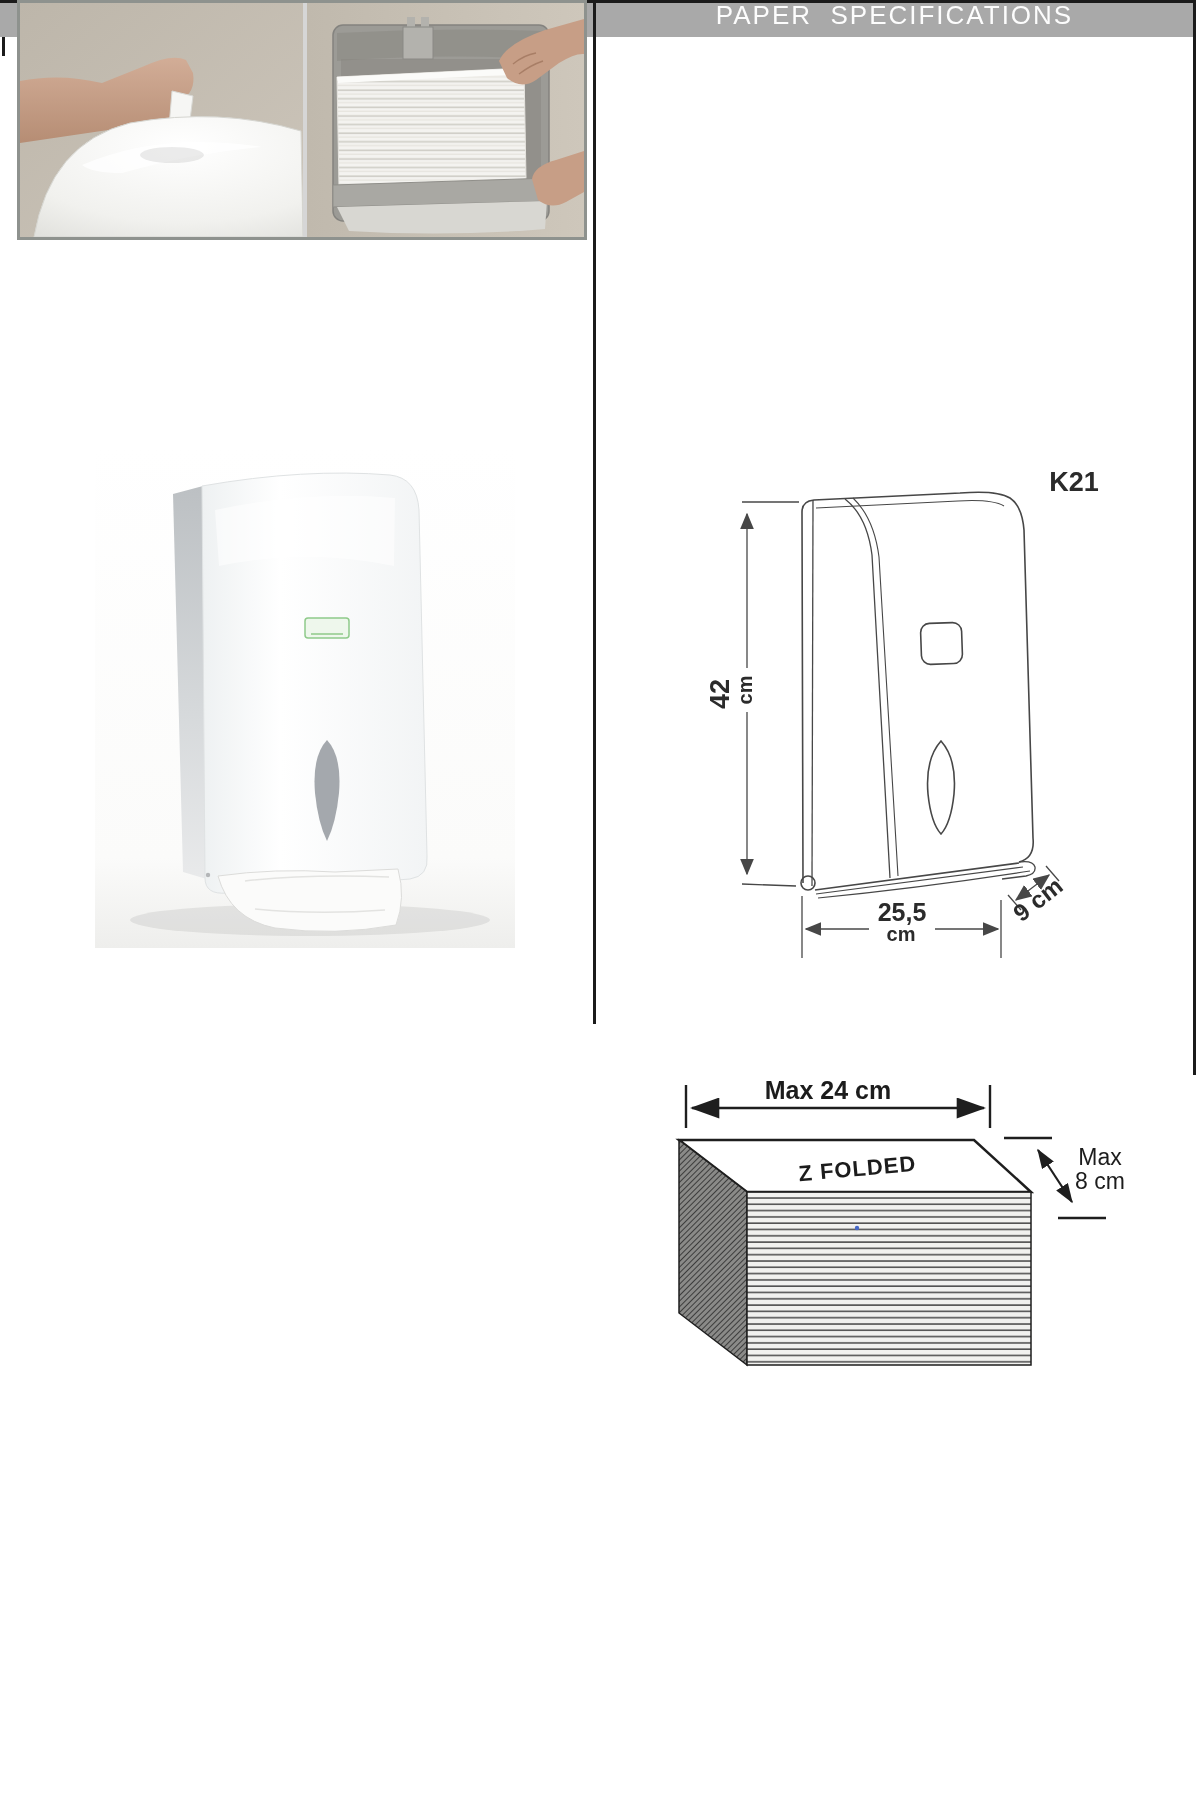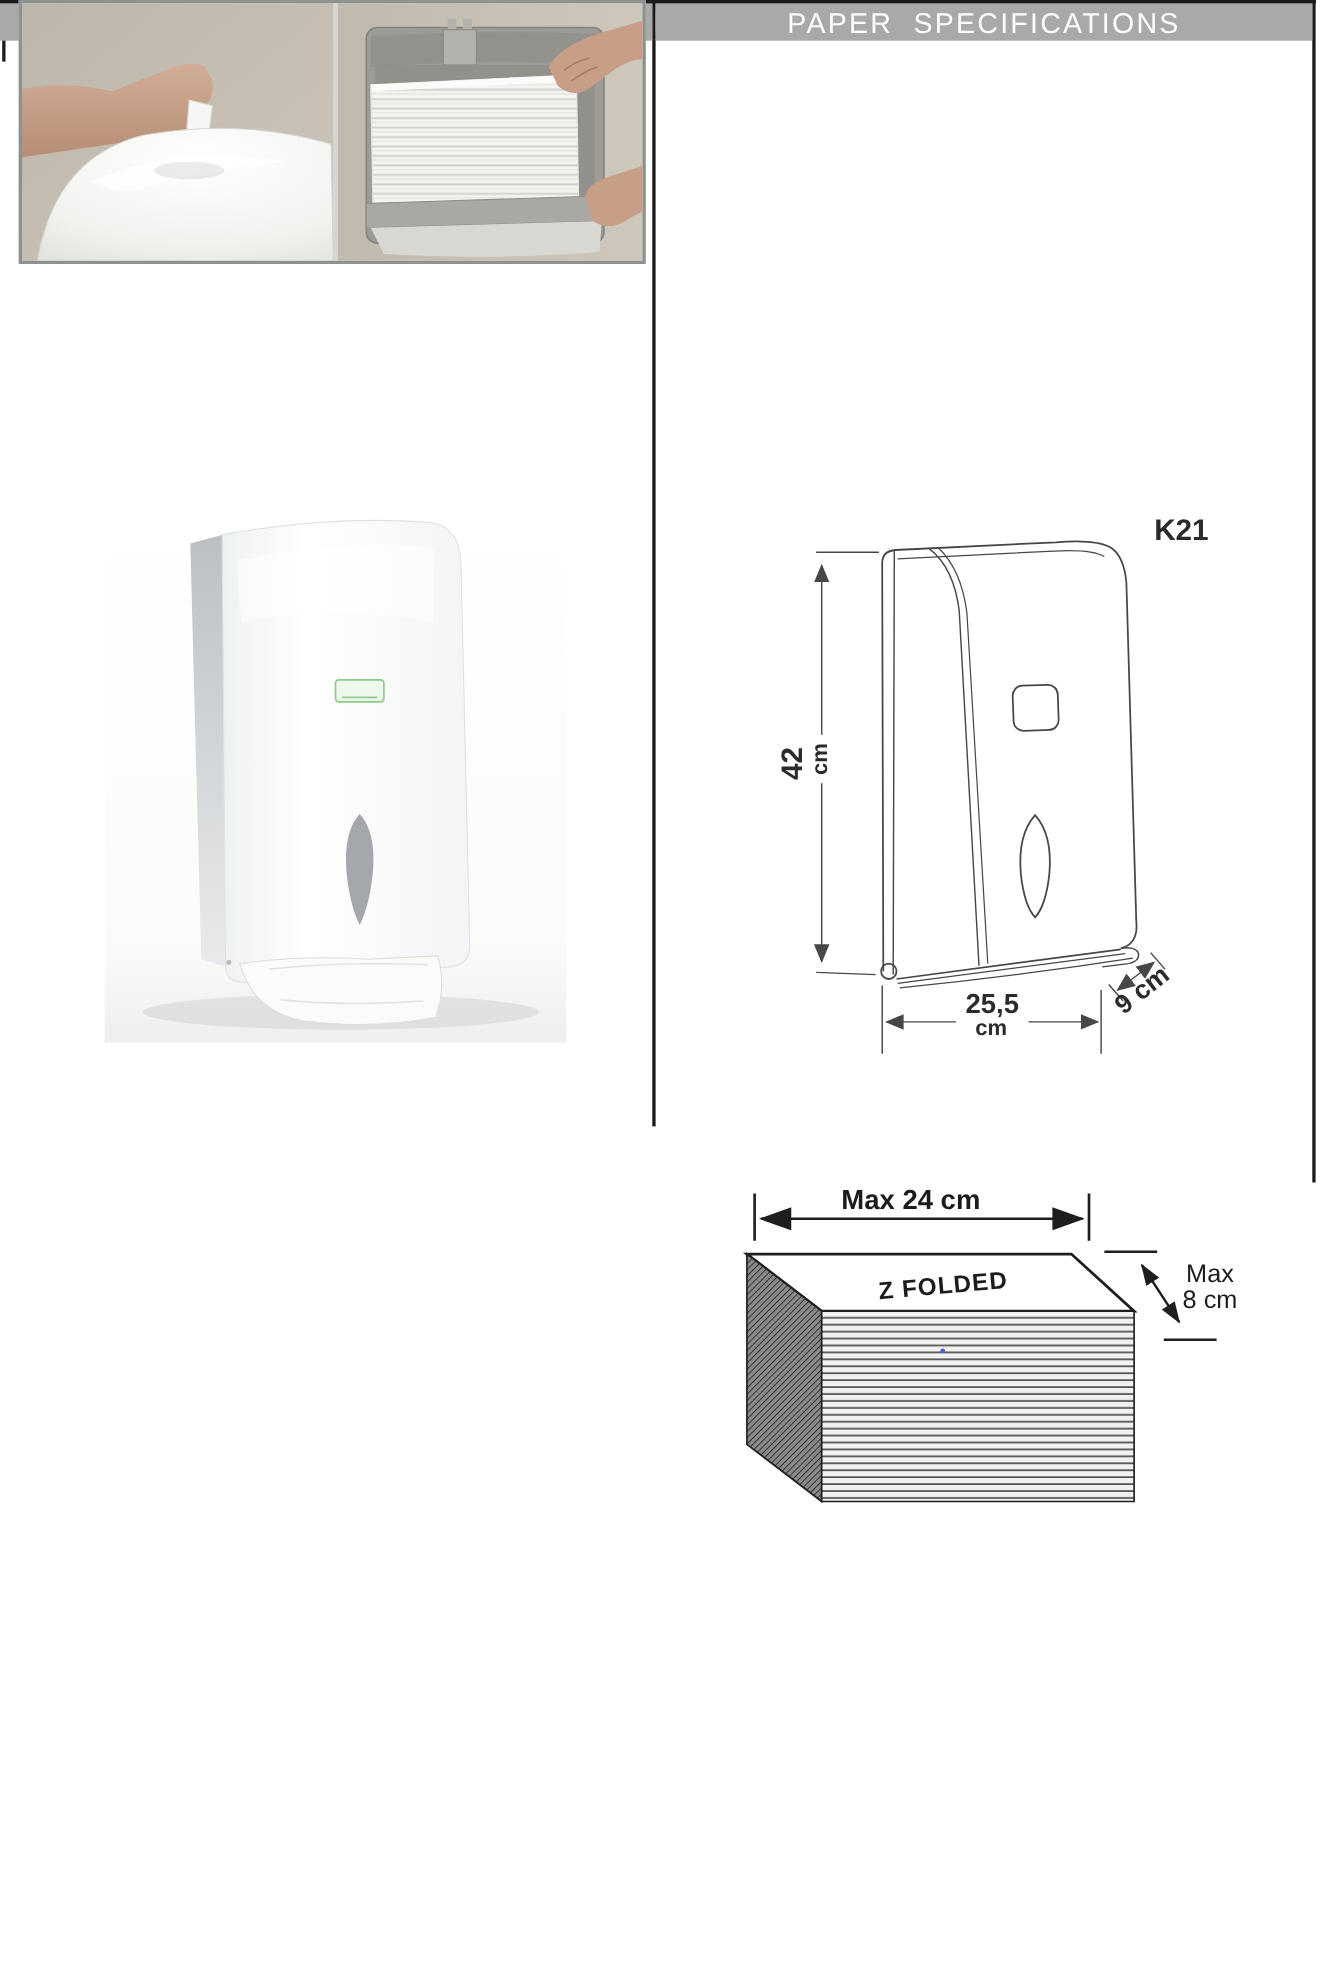--- a/index.html
+++ b/index.html
@@ -1,19 +1,19 @@
 <!DOCTYPE html>
 <html><head>
 <meta charset="utf-8">
 <style>
   html,body{margin:0;padding:0;background:#ffffff;}
   .page{position:relative;width:1200px;height:1800px;background:#ffffff;overflow:hidden;
         font-family:"Liberation Sans",sans-serif;}
   .abs{position:absolute;}
-  .bar{background:#a9a9a9;color:#ffffff;display:flex;align-items:flex-end;justify-content:center;}
+  .bar{background:#a9a9a9;color:#ffffff;display:flex;align-items:flex-start;justify-content:center;}
   .bar-label{font-size:26px;letter-spacing:2px;color:#fdfdfd;white-space:pre;}
   .colhead{background:#ffffff;color:#1a1a1a;display:flex;align-items:center;justify-content:center;}
   .colhead-label{font-size:28px;letter-spacing:1px;color:#171717;white-space:pre;}
   .hline{background:#1b1b1b;}
   .vline{background:#1b1b1b;}
   .usage{border:3px solid #8e928e;background:#d6d6d6;display:flex;box-sizing:border-box;}
   .usage-cell{height:100%;}
   svg{display:block;}
 </style>
 </head>

